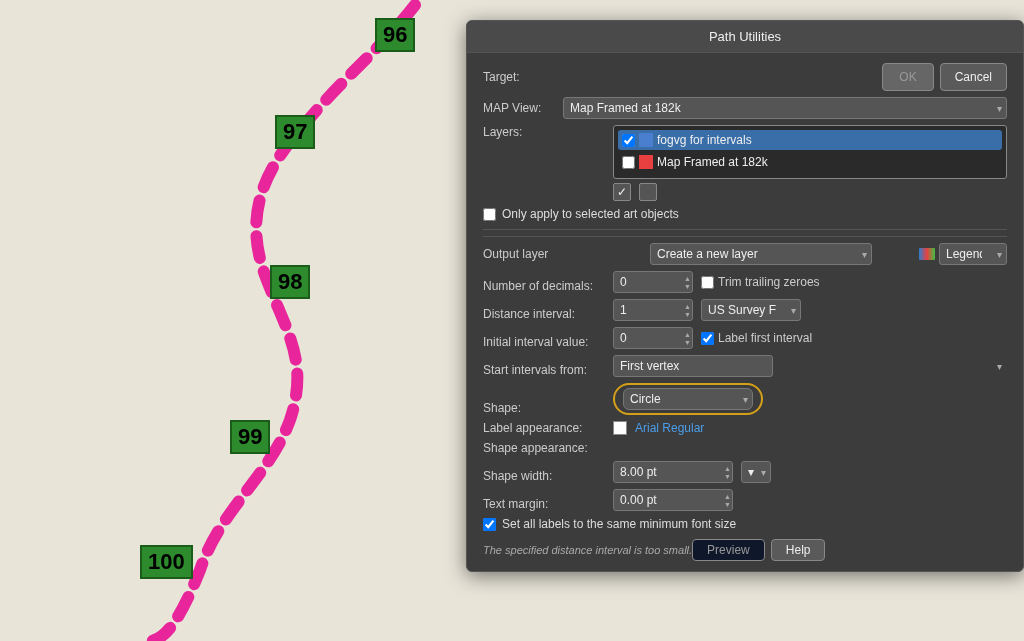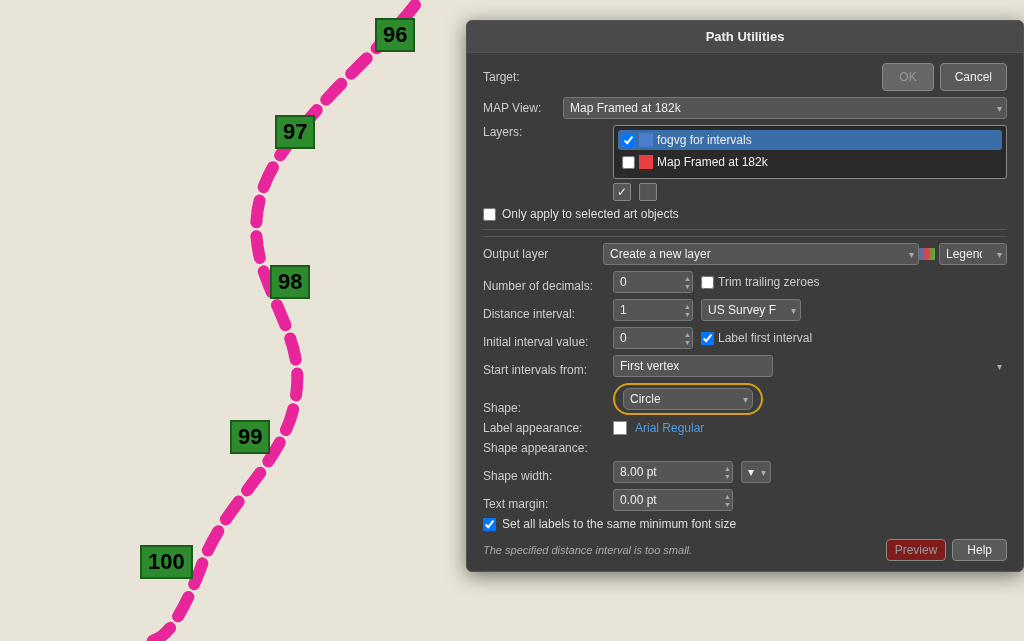--- a/index.html
+++ b/index.html
@@ -52,21 +52,21 @@
       color: #ddd;
       font-size: 12px;
     }
 
     .dialog-titlebar {
       background: #4a4a4a;
       border-radius: 6px 6px 0 0;
       padding: 8px 12px;
       text-align: center;
       font-size: 13px;
-      font-weight: 700;
+      font-weight: 400;
       color: #eee;
       border-bottom: 1px solid #555;
     }
 
     .dialog-body {
       padding: 10px 16px;
     }
 
     .row {
       display: flex;
@@ -270,20 +270,21 @@
       color: #aaa;
       line-height: 1;
       cursor: pointer;
     }
 
     
     .output-row {
       display: flex;
       align-items: center;
       margin-bottom: 6px;
+      gap: 47px;
     }
 
     .output-label {
       width: 120px;
       color: #ccc;
       font-size: 12px;
       flex-shrink: 0;
     }
 
     .legend-select {
@@ -353,36 +354,35 @@
     }
 
     .color-swatch-white {
       background: #fff;
     }
 
     
     .bottom-row {
       display: flex;
       align-items: center;
-      justify-content: space-between;
       margin-top: 8px;
     }
 
     .status-text {
       color: #aaa;
       font-size: 11px;
       font-style: italic;
     }
 
     .preview-btn {
-      background: #7f1d1d;
+      background: #0f172a;
       border: 1px solid #888;
       border-radius: 4px;
       color: #999;
-      padding: 3px 8px;
+      padding: 3px 14px;
       font-size: 12px;
       cursor: pointer;
     }
 
     .help-btn {
       background: #5a5a5a;
       border: 1px solid #888;
       border-radius: 4px;
       color: #eee;
       padding: 3px 14px;

